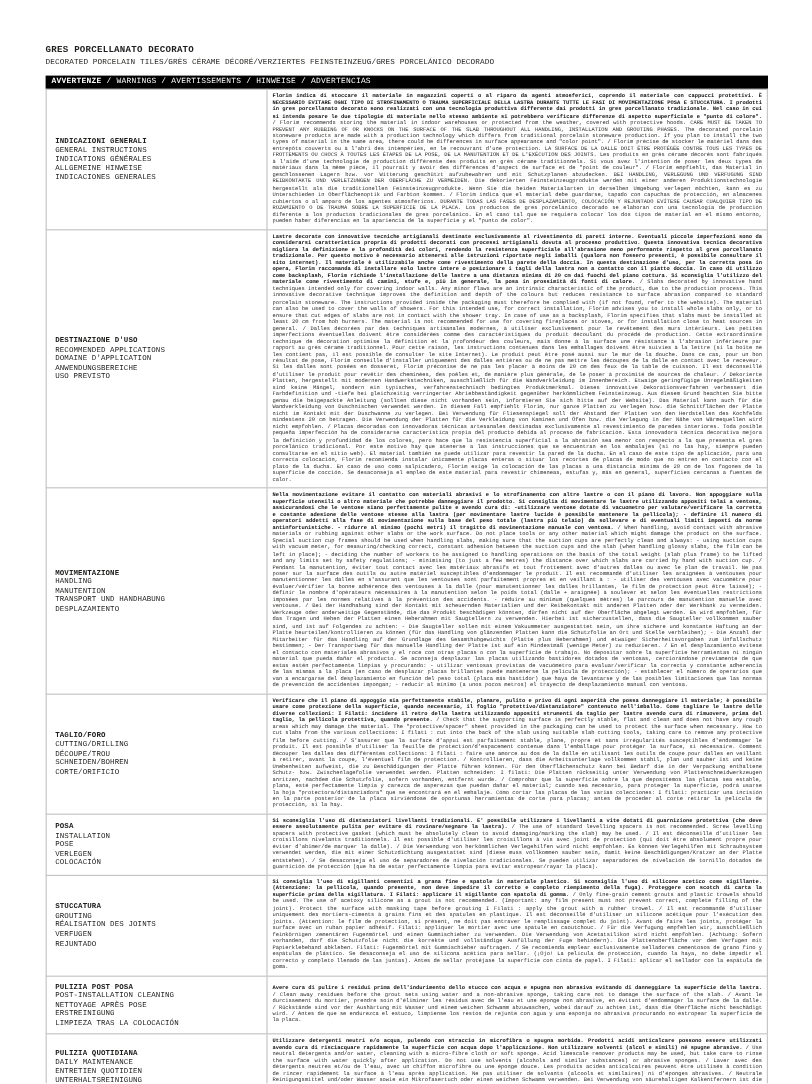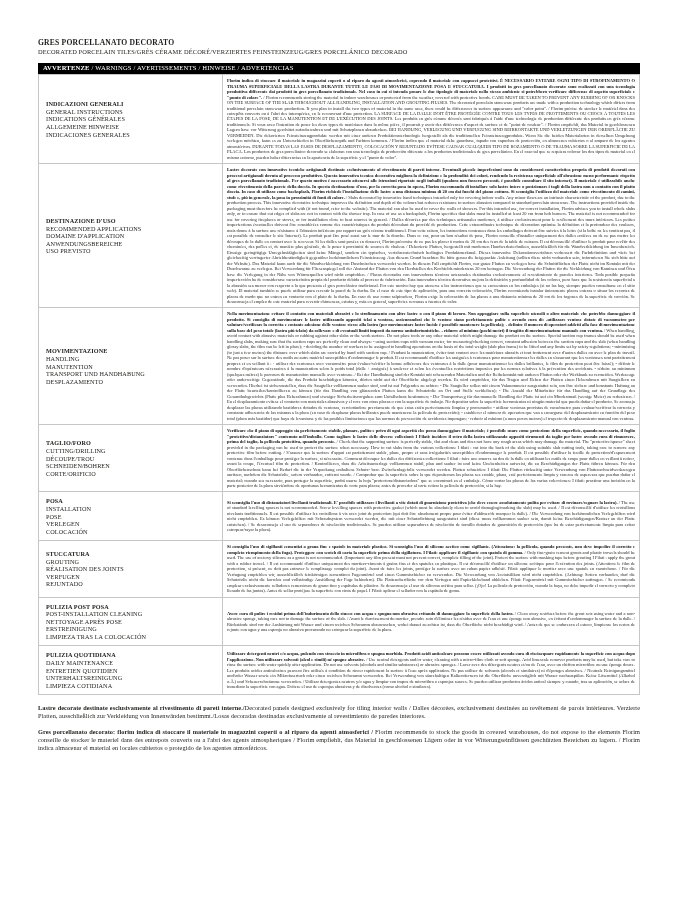--- a/index.html
+++ b/index.html
@@ -1,20 +1,20 @@
 <!DOCTYPE html>
 <html><head>
 <meta charset="utf-8">
 <style>
   html,body{margin:0;padding:0;background:#ffffff;}
   #page{
     position:relative;
     width:677px;height:903px;
     background:#ffffff;
-    font-family:Liberation Serif, serif;
+    font-family:Liberation Mono, monospace;
     color:#1d1d1b;
     overflow:hidden;
     box-sizing:border-box;
     padding:38px 37px 0 38px;
   }
   .doc-title{font-size:7.6px;font-weight:bold;letter-spacing:.2px;line-height:1.3;}
   .doc-subtitle{font-size:6.4px;line-height:1.35;letter-spacing:.1px;}
   .banner{
     margin-top:6px;
     background:#000000;color:#ffffff;

